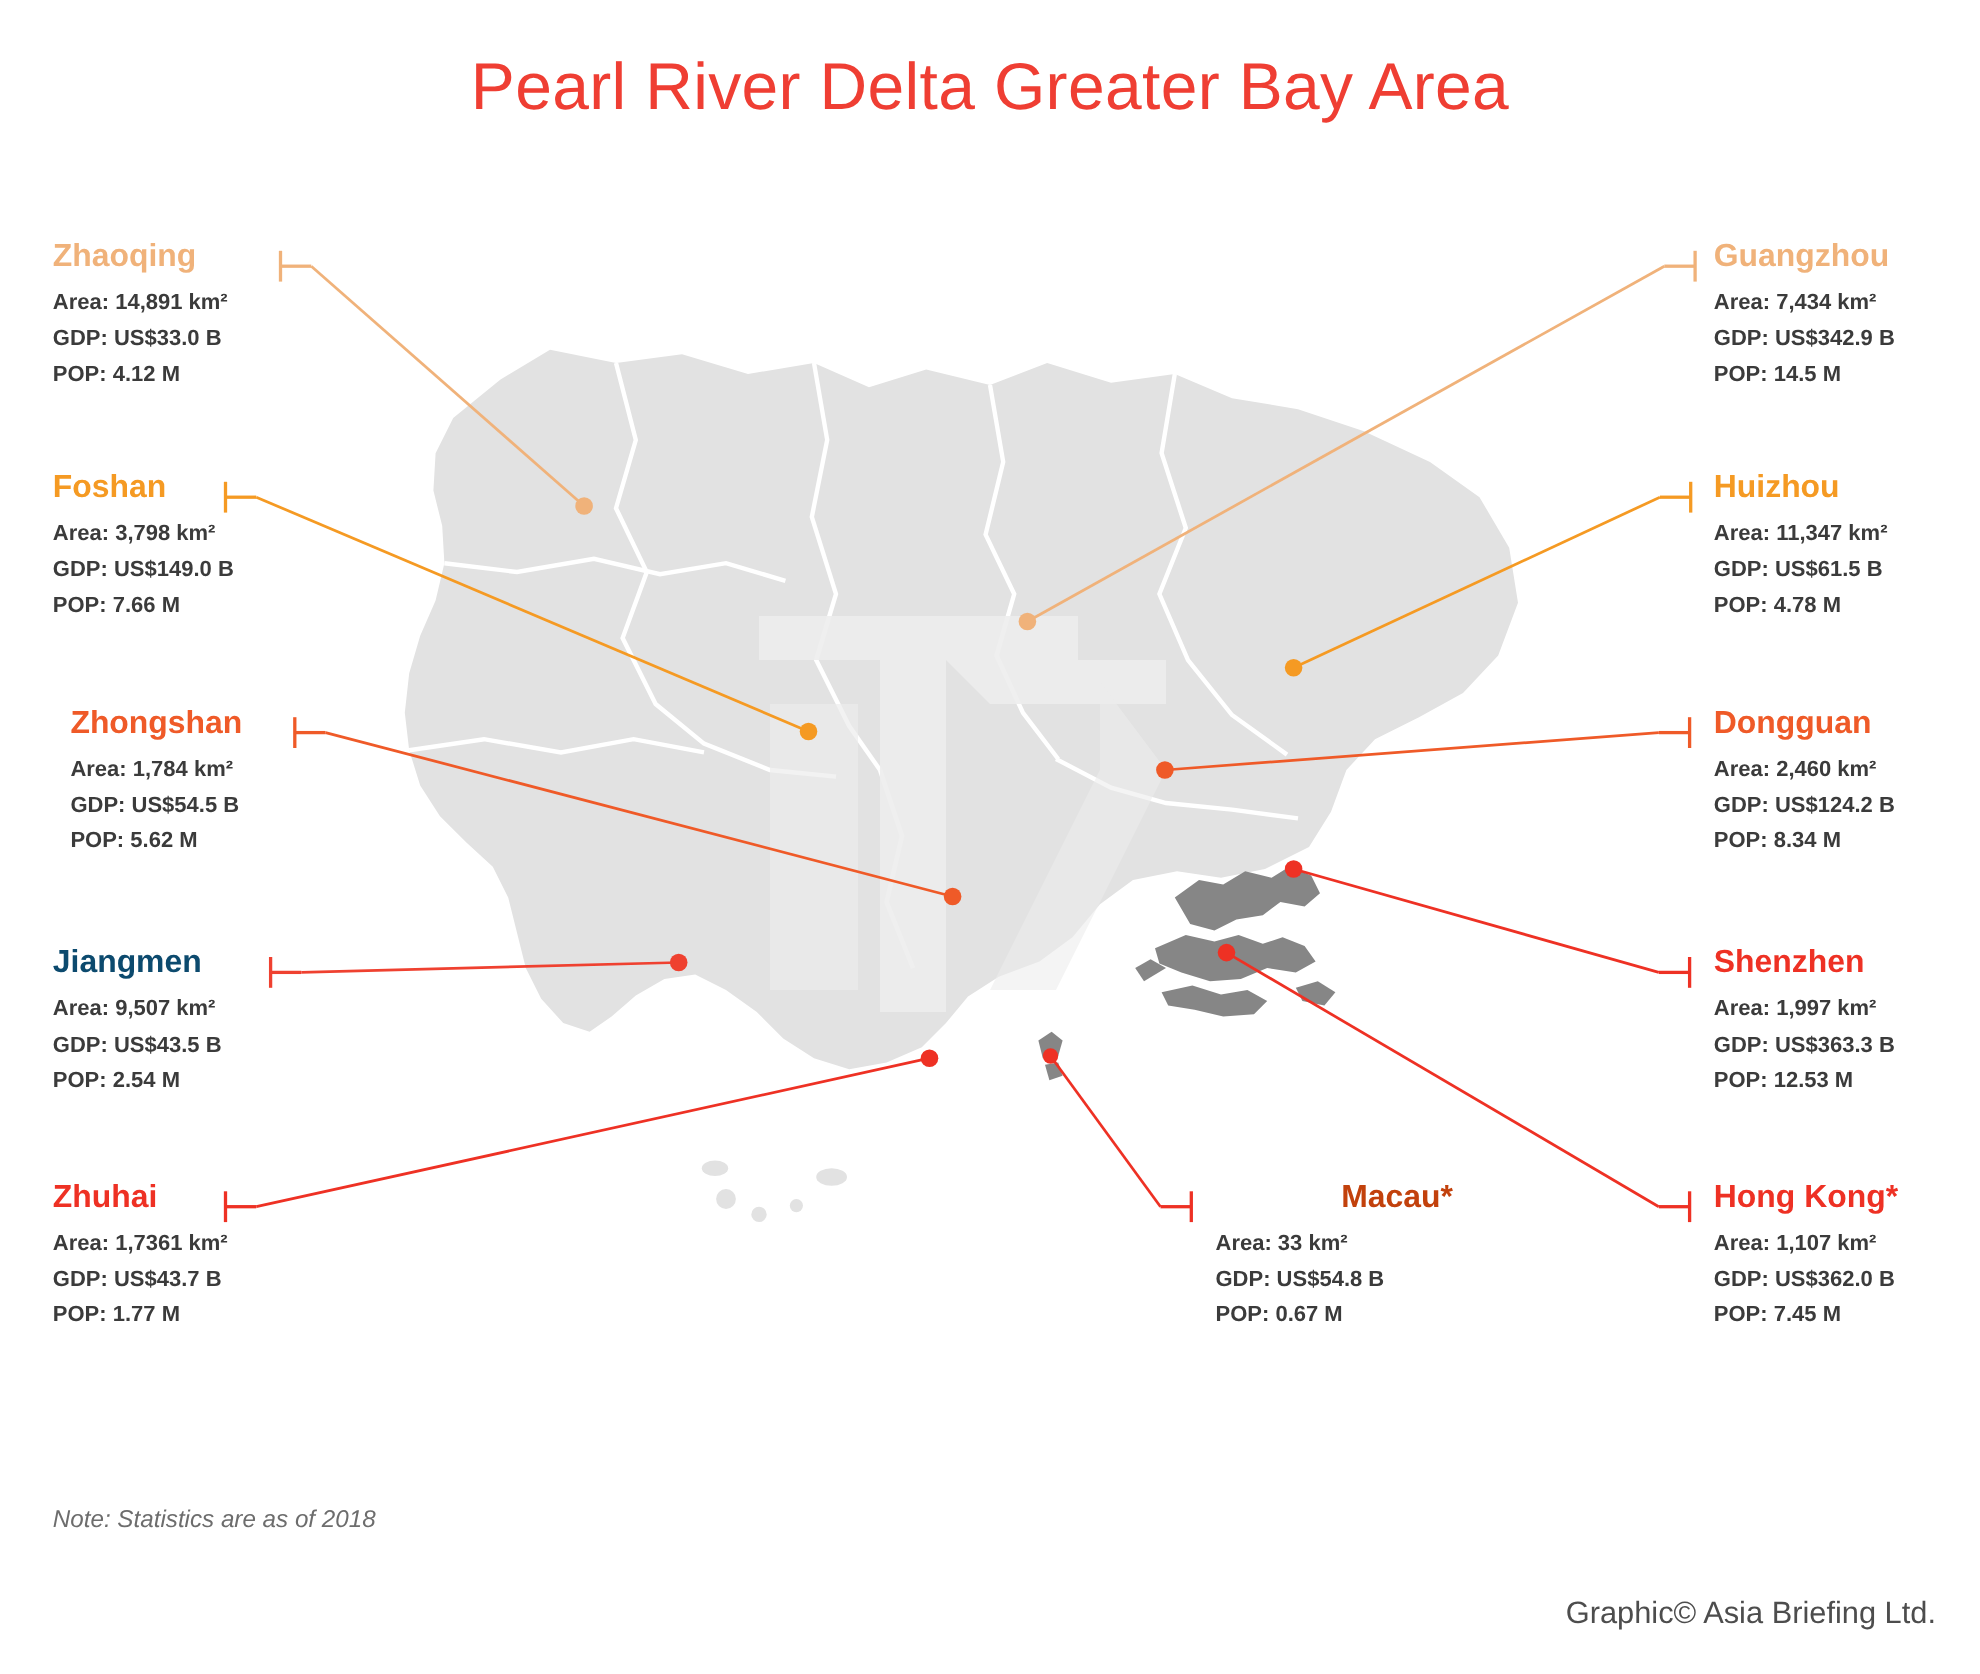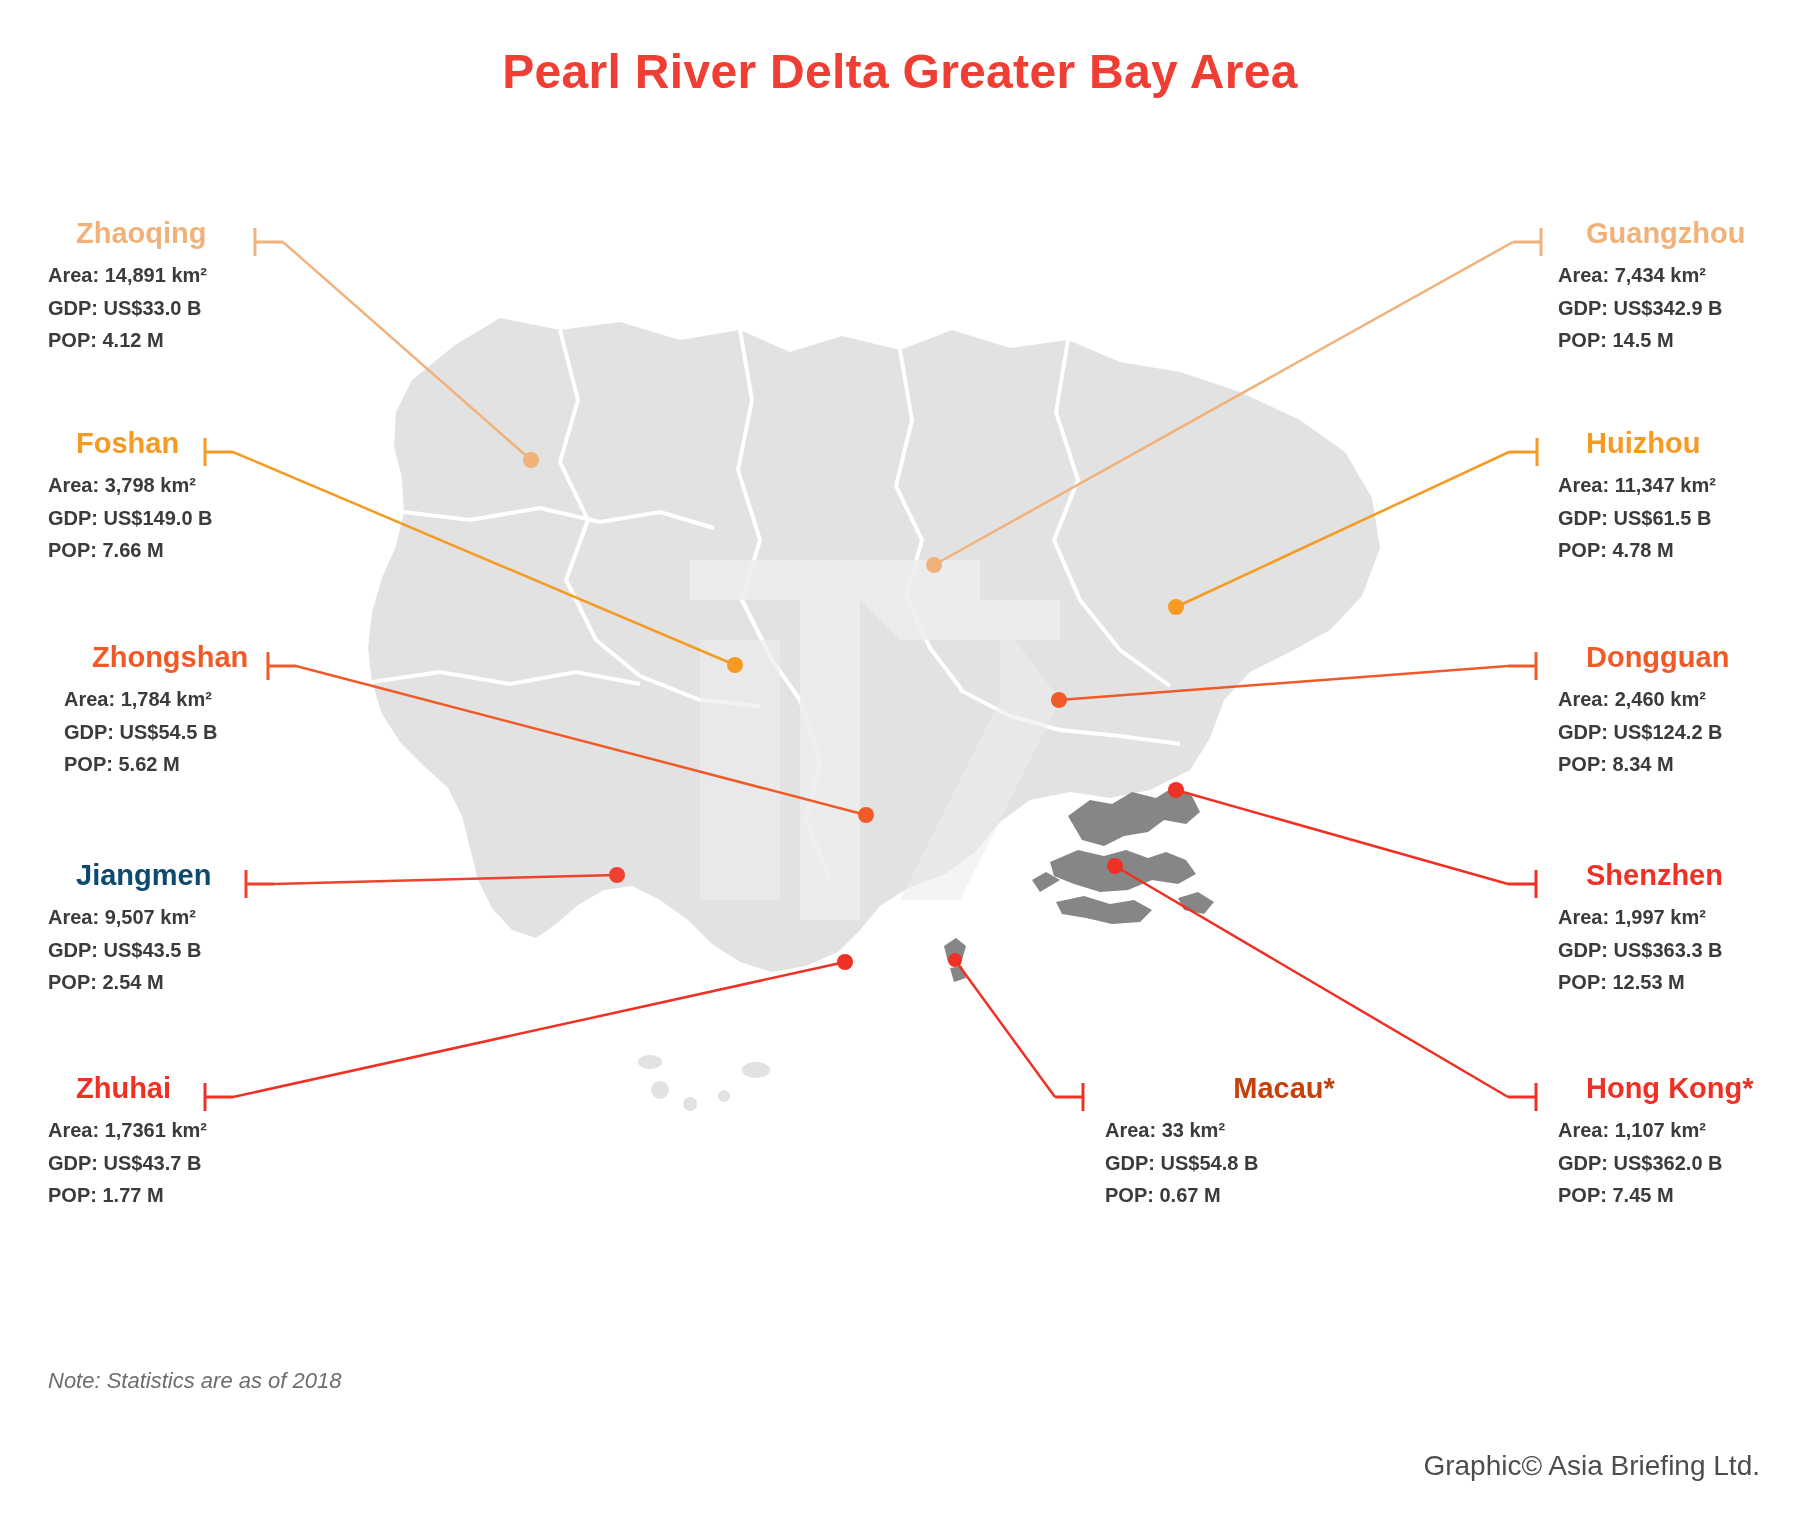--- a/index.html
+++ b/index.html
@@ -22,23 +22,23 @@
     height: 1522px;
   }
 
   
   .title {
     position: absolute;
     left: 0;
     top: 44px;
     width: 1800px;
     text-align: center;
-    font-size: 48px;
+    font-size: 60px;
     color: #ef3e33;
-    font-weight: 700;
+    font-weight: 400;
     letter-spacing: 0.3px;
   }
 
   
   #map-layer {
     position: absolute;
     left: 0; top: 0;
     width: 1800px; height: 1522px;
     pointer-events: none;
   }
@@ -55,21 +55,20 @@
     position: absolute;
     width: 330px;
   }
 
   .callout .city-name {
     font-size: 29px;
     font-weight: bold;
     line-height: 1.05;
     margin-bottom: 11px;
     white-space: nowrap;
-    margin-left: 28px;
   }
   .callout .stat {
     font-size: 20px;
     font-weight: bold;
     color: #3b3b3b;
     line-height: 1.62;
     white-space: nowrap;
   }
 
   

